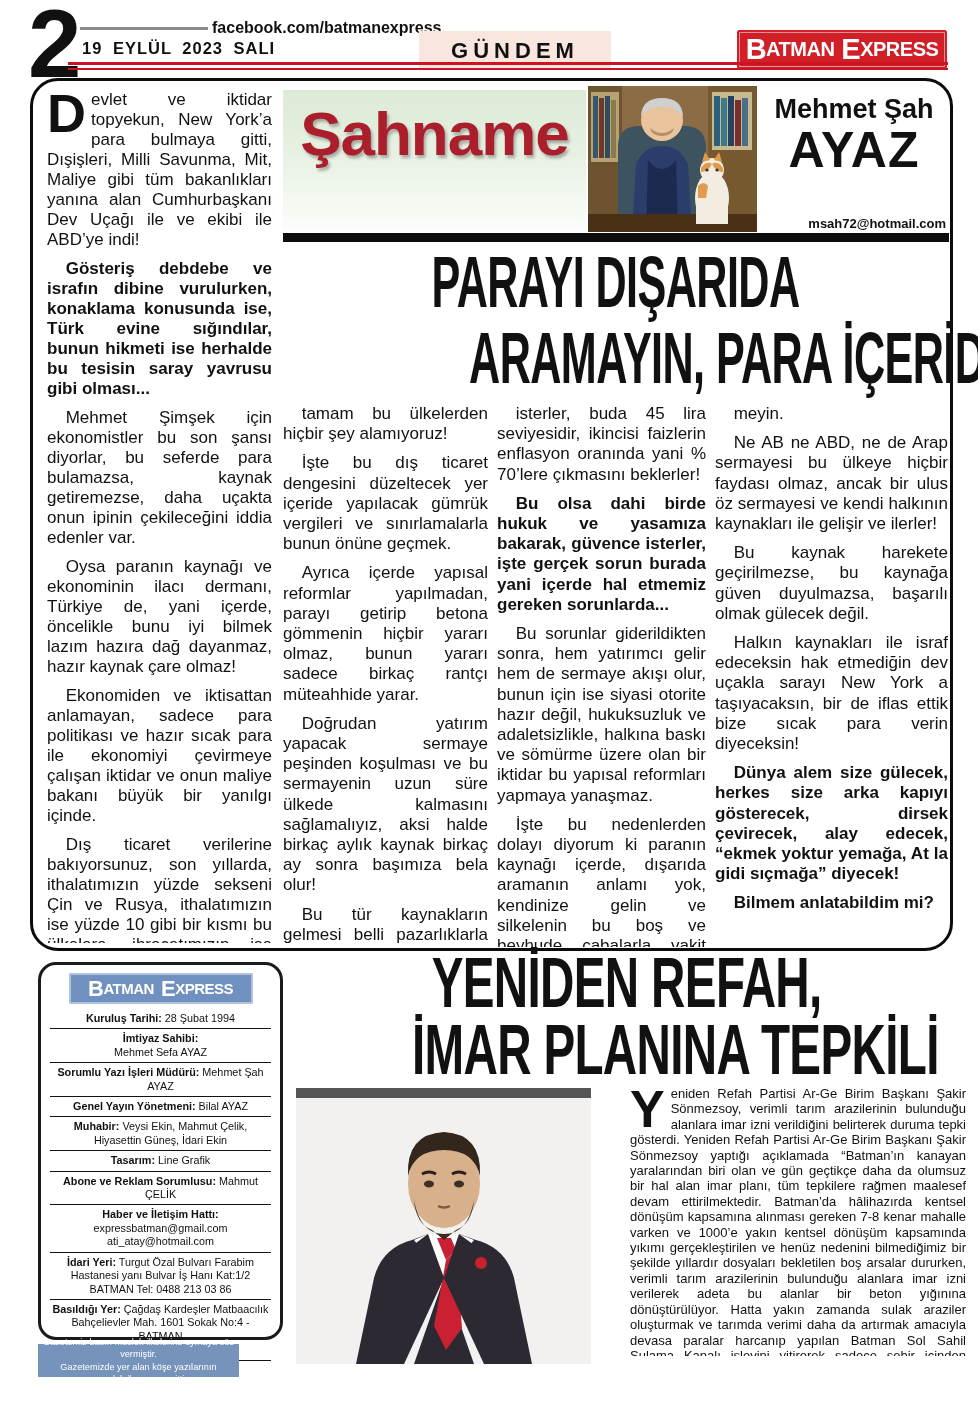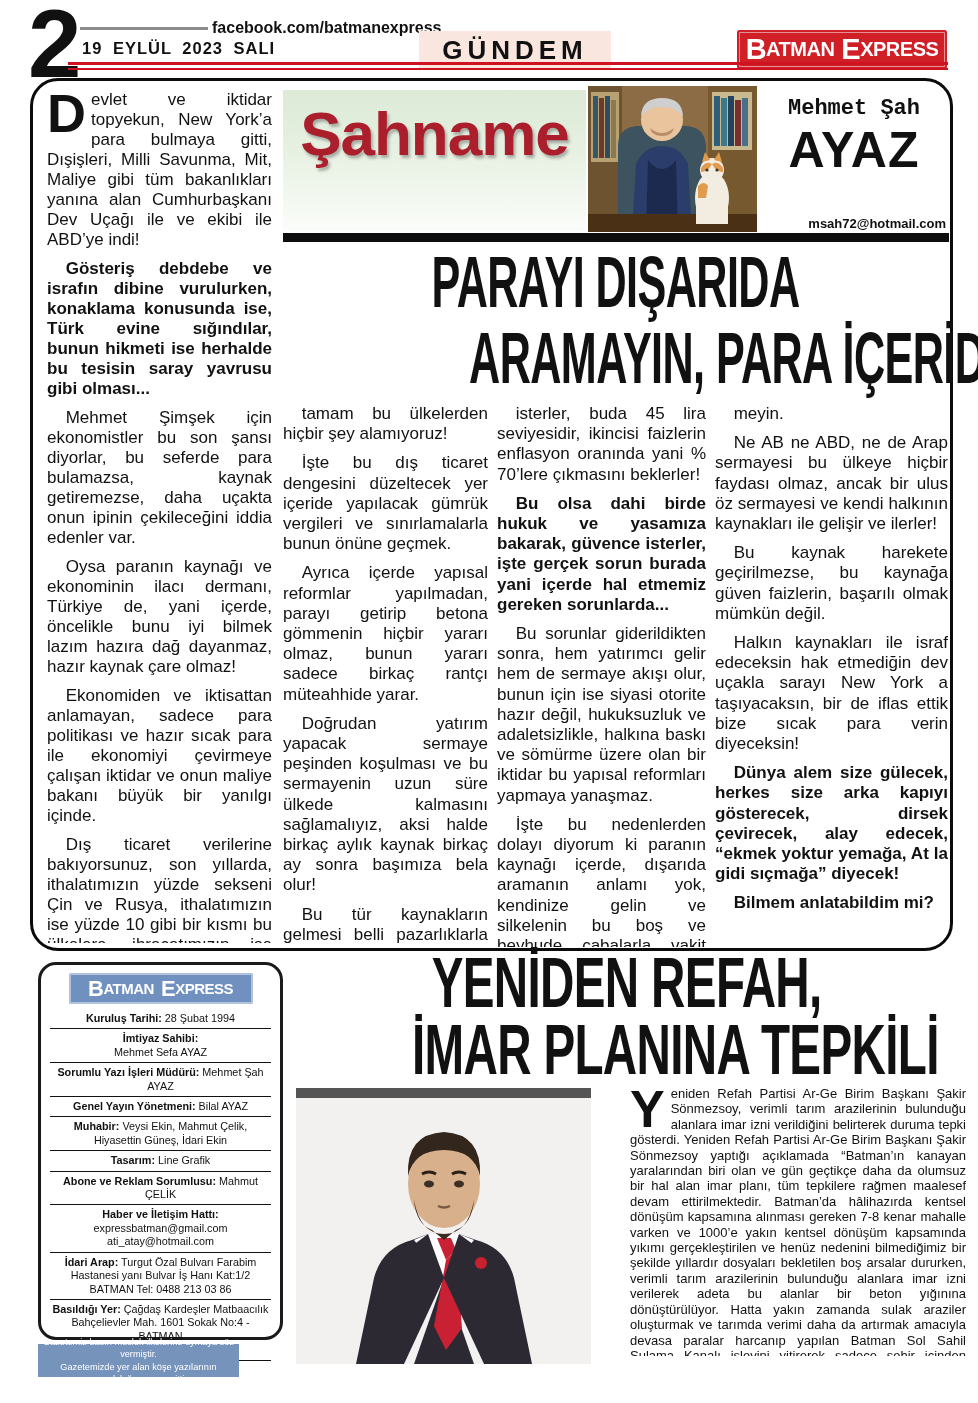--- a/index.html
+++ b/index.html
@@ -7,21 +7,21 @@
         font-family:"Liberation Sans",sans-serif;color:#111;overflow:hidden;}
   .abs{position:absolute;}
 
   
   .page-num{left:28px;top:0px;font-size:96px;font-weight:900;line-height:88px;letter-spacing:-4px;}
   .grayline{left:80px;top:27px;width:128px;height:3px;background:#8b8b8b;}
   .fb{left:212px;top:19px;font-size:16px;font-weight:700;}
   .date{left:82px;top:39px;font-size:16.5px;font-weight:700;letter-spacing:1px;word-spacing:5px;}
   .section-box{left:419px;top:31px;width:192px;height:39px;background:#f8e6df;
                display:flex;align-items:center;justify-content:center;
-               font-size:26px;font-weight:700;letter-spacing:5px;}
+               font-size:22px;font-weight:700;letter-spacing:5px;}
   .brand{display:flex;align-items:center;justify-content:center;color:#fff;font-weight:900;letter-spacing:-.5px;}
   .brand .big{font-size:29px;}
   .brand .sm{font-size:20px;}
   .brand .gap{width:7px;}
   .brand-top{left:737px;top:30px;width:210px;height:39px;background:#d01f27;border-radius:3px;
              box-shadow:inset 0 0 0 2px #d01f27, inset 0 0 0 3px rgba(255,255,255,.5);}
   .redline1{left:68px;top:62px;width:880px;height:3px;background:#cf1222;}
   .redline2{left:68px;top:68px;width:880px;height:2px;background:#cf1222;}
 
   
@@ -37,21 +37,21 @@
   .col2{left:283px;top:404px;width:205px;height:543px;}
   .col3{left:497px;top:404px;width:209px;height:543px;}
   .col4{left:715px;top:404px;width:233px;height:543px;}
 
   .green-box{left:283px;top:90px;width:303px;height:141px;
              background:linear-gradient(180deg,#dcead6 0%,#e7f1e2 45%,#fbfdfa 100%);}
   .shahname{width:100%;text-align:center;margin-top:8px;font-size:62px;font-weight:800;
             color:#ab1f2d;text-shadow:2px 3px 3px rgba(70,70,70,.4);letter-spacing:-1px;display:block;}
   .photoA{left:588px;top:86px;width:169px;height:146px;}
   .author{left:760px;top:94px;width:188px;text-align:center;}
-  .author-first{font-size:22px;font-weight:800;line-height:30px;font-family:Liberation Mono, monospace;}
+  .author-first{font-size:27px;font-weight:800;line-height:30px;}
   .author-last{font-size:50px;font-weight:900;line-height:52px;letter-spacing:1px;}
   .author-email{position:absolute;right:2px;top:122px;font-size:13px;font-weight:700;}
   .blackbar{left:283px;top:233px;width:666px;height:9px;background:#0d0d0d;}
   .headline{left:283px;top:244px;width:666px;text-align:center;font-weight:900;}
   .headline .hl{display:inline-block;font-size:72px;line-height:76px;transform:scaleX(.6);
                 transform-origin:center;white-space:nowrap;letter-spacing:-1px;}
 
   
   .mast-box{left:38px;top:962px;width:245px;height:378px;border:3px solid #1a1a1a;border-radius:18px;
             box-sizing:border-box;padding:7px 9px 4px;}
@@ -169,21 +169,21 @@
     </div>
   <div class="abs col col3">
       <p>isterler, buda 45 lira seviyesidir, ikincisi faizlerin enflasyon oranında yani % 70’lere çıkmasını beklerler!</p>
       <p class="b">Bu olsa dahi birde hukuk ve yasamıza bakarak, güvence isterler, işte gerçek sorun burada yani içerde hal etmemiz gereken sorunlarda...</p>
       <p>Bu sorunlar giderildikten sonra, hem yatırımcı gelir hem de sermaye akışı olur, bunun için ise siyasi otorite hazır değil, hukuksuzluk ve adaletsizlikle, halkına baskı ve sömürme üzere olan bir iktidar bu yapısal reformları yapmaya yanaşmaz.</p>
       <p>İşte bu nedenlerden dolayı diyorum ki paranın kaynağı içerde, dışarıda aramanın anlamı yok, kendinize gelin ve silkelenin bu boş ve beyhude çabalarla vakit geçir-</p>
     </div>
   <div class="abs col col4">
       <p>meyin.</p>
       <p>Ne AB ne ABD, ne de Arap sermayesi bu ülkeye hiçbir faydası olmaz, ancak bir ulus öz sermayesi ve kendi halkının kaynakları ile gelişir ve ilerler!</p>
-      <p>Bu kaynak harekete geçirilmezse, bu kaynağa güven faizlerin, başarılı olmak mümkün değil.</p>
+      <p>Bu kaynak harekete geçirilmezse, bu kaynağa güven duyulmazsa, başarılı olmak gülecek değil.</p>
       <p>Halkın kaynakları ile israf edeceksin hak etmediğin dev uçakla sarayı New York a taşıyacaksın, bir de iflas ettik bize sıcak para verin diyeceksin!</p>
       <p class="b">Dünya alem size gülecek, herkes size arka kapıyı gösterecek, dirsek çevirecek, alay edecek, “ekmek yoktur yemağa, At la gidi sıçmağa” diyecek!</p>
       <p class="b">Bilmem anlatabildim mi?</p>
     </div>
 
   <div class="abs mast-box">
     <div class="brand brand-mast">
       <span class="big">B</span>
         <span class="sm">ATMAN</span>
         <span class="gap"></span>
@@ -196,21 +196,21 @@
 Mehmet Sefa AYAZ</span></div>
         <div class="mh-row"><span class="lb">Sorumlu Yazı İşleri Müdürü:</span><span> Mehmet Şah AYAZ</span></div>
         <div class="mh-row"><span class="lb">Genel Yayın Yönetmeni:</span><span> Bilal AYAZ</span></div>
         <div class="mh-row"><span class="lb">Muhabir:</span><span> Veysi Ekin, Mahmut Çelik,
 Hiyasettin Güneş, İdari Ekin</span></div>
         <div class="mh-row"><span class="lb">Tasarım:</span><span> Line Grafik</span></div>
         <div class="mh-row"><span class="lb">Abone ve Reklam Sorumlusu:</span><span> Mahmut ÇELİK</span></div>
         <div class="mh-row"><span class="lb">Haber ve İletişim Hattı:</span><span>
 expressbatman@gmail.com
 ati_atay@hotmail.com</span></div>
-        <div class="mh-row"><span class="lb">İdari Arap:</span><span> Turgut Özal Bulvarı Farabim Hastanesi yanı Bulvar İş Hanı Kat:1/2 BATMAN Tel: 0488 213 03 86</span></div>
+        <div class="mh-row"><span class="lb">İdari Yeri:</span><span> Turgut Özal Bulvarı Farabim Hastanesi yanı Bulvar İş Hanı Kat:1/2 BATMAN Tel: 0488 213 03 86</span></div>
         <div class="mh-row"><span class="lb">Basıldığı Yer:</span><span> Çağdaş Kardeşler Matbaacılık Bahçelievler Mah. 1601 Sokak No:4  -  BATMAN
 </span><span class="lb">TLF:</span><span> 0488 212 28 33</span></div>
         <div class="mh-row"><span>Yerel Süreli Yayın</span></div>
       </div>
   </div>
   <div class="abs mast-band">Gazetemiz basın meslek ilkelerine uymaya söz vermiştir.
 Gazetemizde yer alan köşe yazılarının sorumluluğu yazara aittir.</div>
 
   <div class="abs h2a">
     <div><span class="hl">YENİDEN REFAH,</span></div>

